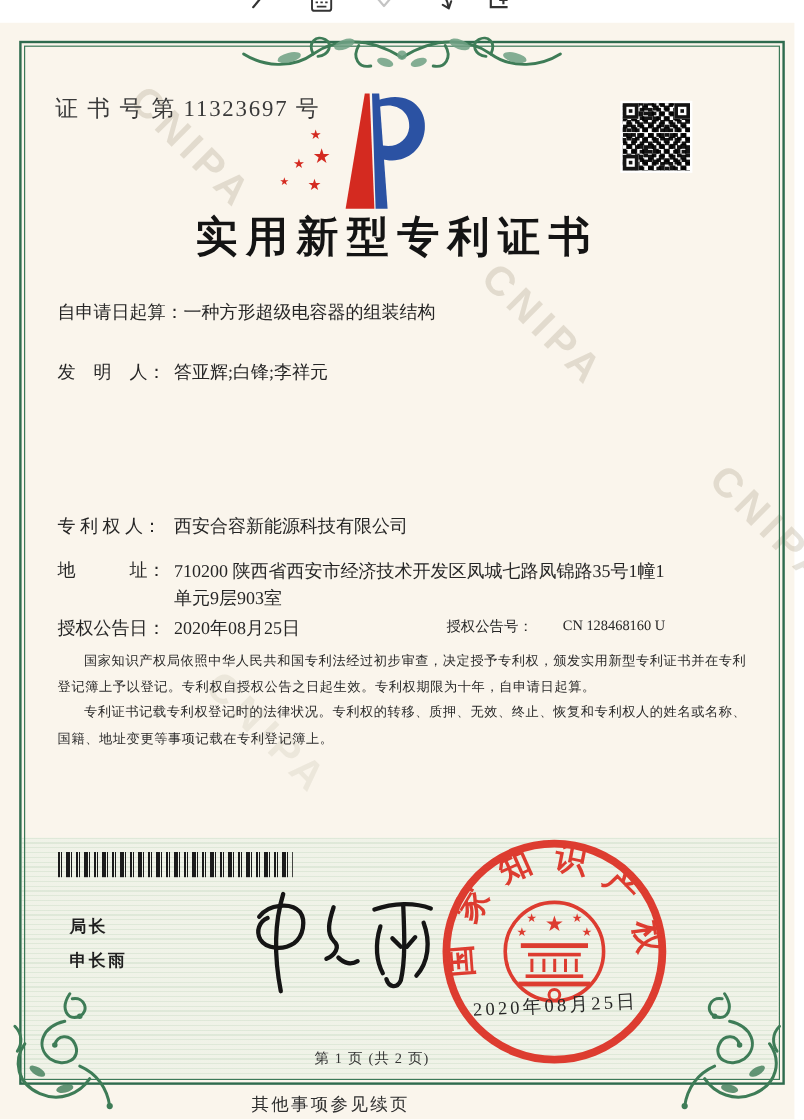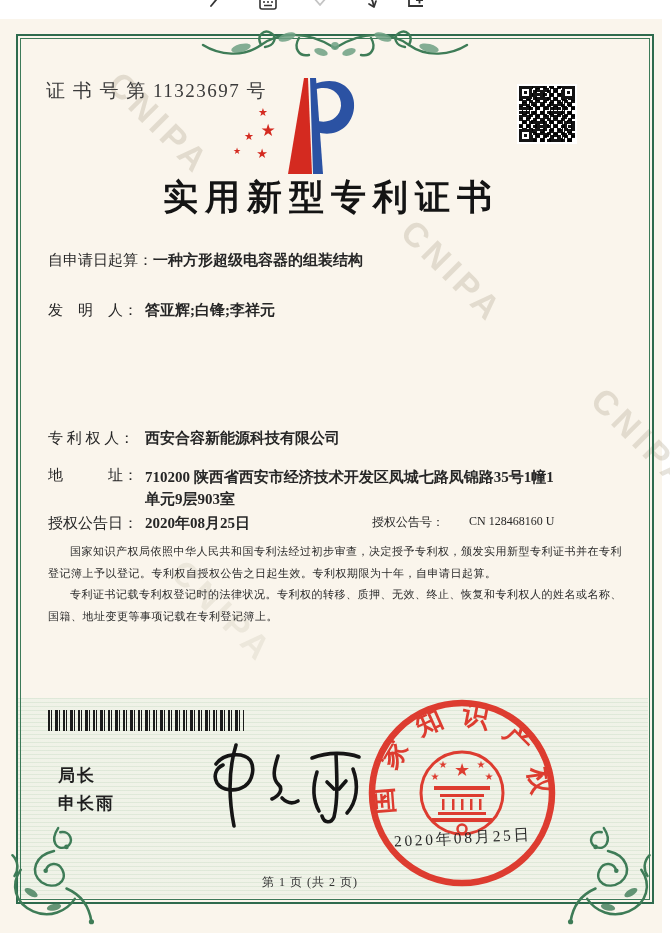--- a/index.html
+++ b/index.html
@@ -27,34 +27,34 @@
                  repeating-conic-gradient(#141414 0% 25%,#ffffff 0% 50%) 3px 2px/9px 9px;
       background-blend-mode:multiply;}
   .finder{position:absolute;width:13px;height:13px;border:3px solid #141414;background:#fff;box-sizing:border-box;}
   .finder::after{content:"";position:absolute;inset:2px;background:#141414;}
   .f-tl{left:0;top:0}.f-tr{right:0;top:0}.f-bl{left:0;bottom:0}
   .title{position:absolute;left:0;right:8px;top:174px;text-align:center;font-size:35px;font-weight:700;
          letter-spacing:7px;color:#141414;z-index:3;}
   
   .field{position:absolute;left:48px;font-size:15px;color:#262626;z-index:3;display:flex;}
   .field .lb{flex:0 0 97px;white-space:nowrap;}
-  .field .val{white-space:nowrap;font-weight:bold;}
+  .field .val{white-space:nowrap;}
   .field .val.wrap{white-space:normal;width:412px;line-height:22px;}
   .grant2{position:absolute;left:345px;display:flex;font-size:12px;color:#262626;z-index:3;margin-left:27px;}
   .grant2 .lb{flex:0 0 97px;}
   
   .paras{position:absolute;left:48px;top:541px;width:574px;font-size:11px;line-height:21.5px;
          text-align:justify;color:#2a2a2a;z-index:3;letter-spacing:.5px;}
   .paras p{margin:0;text-indent:2em;}
   
   .barcode{position:absolute;left:48px;top:710px;width:196px;height:21px;z-index:3;
       background:repeating-linear-gradient(90deg,#1b1b1b 0 2px,transparent 2px 3px,#1b1b1b 3px 4px,
         transparent 4px 7px,#1b1b1b 7px 10px,transparent 10px 11px,#1b1b1b 11px 12px,transparent 12px 15px);}
   .official{position:absolute;left:58px;font-family:"Liberation Sans","DejaVu Sans",sans-serif;
-            font-weight:bold;font-size:17px;color:#1f1f1f;z-index:3;letter-spacing:2px;}
+            font-weight:bold;font-size:14px;color:#1f1f1f;z-index:3;letter-spacing:2px;}
   .signature{position:absolute;left:196px;top:740px;width:170px;height:95px;z-index:3;}
   .seal{position:absolute;left:356px;top:688px;width:220px;height:212px;z-index:4;opacity:.95;}
   .corner{position:absolute;width:104px;height:104px;z-index:5;}
   .ornament-top{position:absolute;left:195px;top:24px;width:280px;height:50px;z-index:6;}
   .page-num{position:absolute;left:230px;top:874px;width:160px;text-align:center;font-size:12px;
             color:#333;letter-spacing:1px;z-index:6;}
   .continuation{position:absolute;left:198px;top:911px;width:155px;text-align:center;font-size:14.5px;
             color:#2e2e2e;letter-spacing:2px;z-index:3;}
 </style>
 </head>
@@ -257,14 +257,15 @@
     <g fill="#3e7c57">
       <circle cx="62" cy="22" r="2.2"></circle>
         <circle cx="42" cy="45" r="2.2"></circle>
         <circle cx="86" cy="94" r="2.5"></circle>
       <ellipse cx="28" cy="66" rx="7" ry="3.2" transform="rotate(30 28 66)" opacity="0.8"></ellipse>
       <ellipse cx="50" cy="80" rx="7" ry="3.2" transform="rotate(-12 50 80)" opacity="0.8"></ellipse>
     </g>
   </svg>
 
   <div class="page-num">第 1 页 (共 2 页)</div>
+  <div class="continuation">其他事项参见续页</div>
 
 </div>
 
 </body></html>

